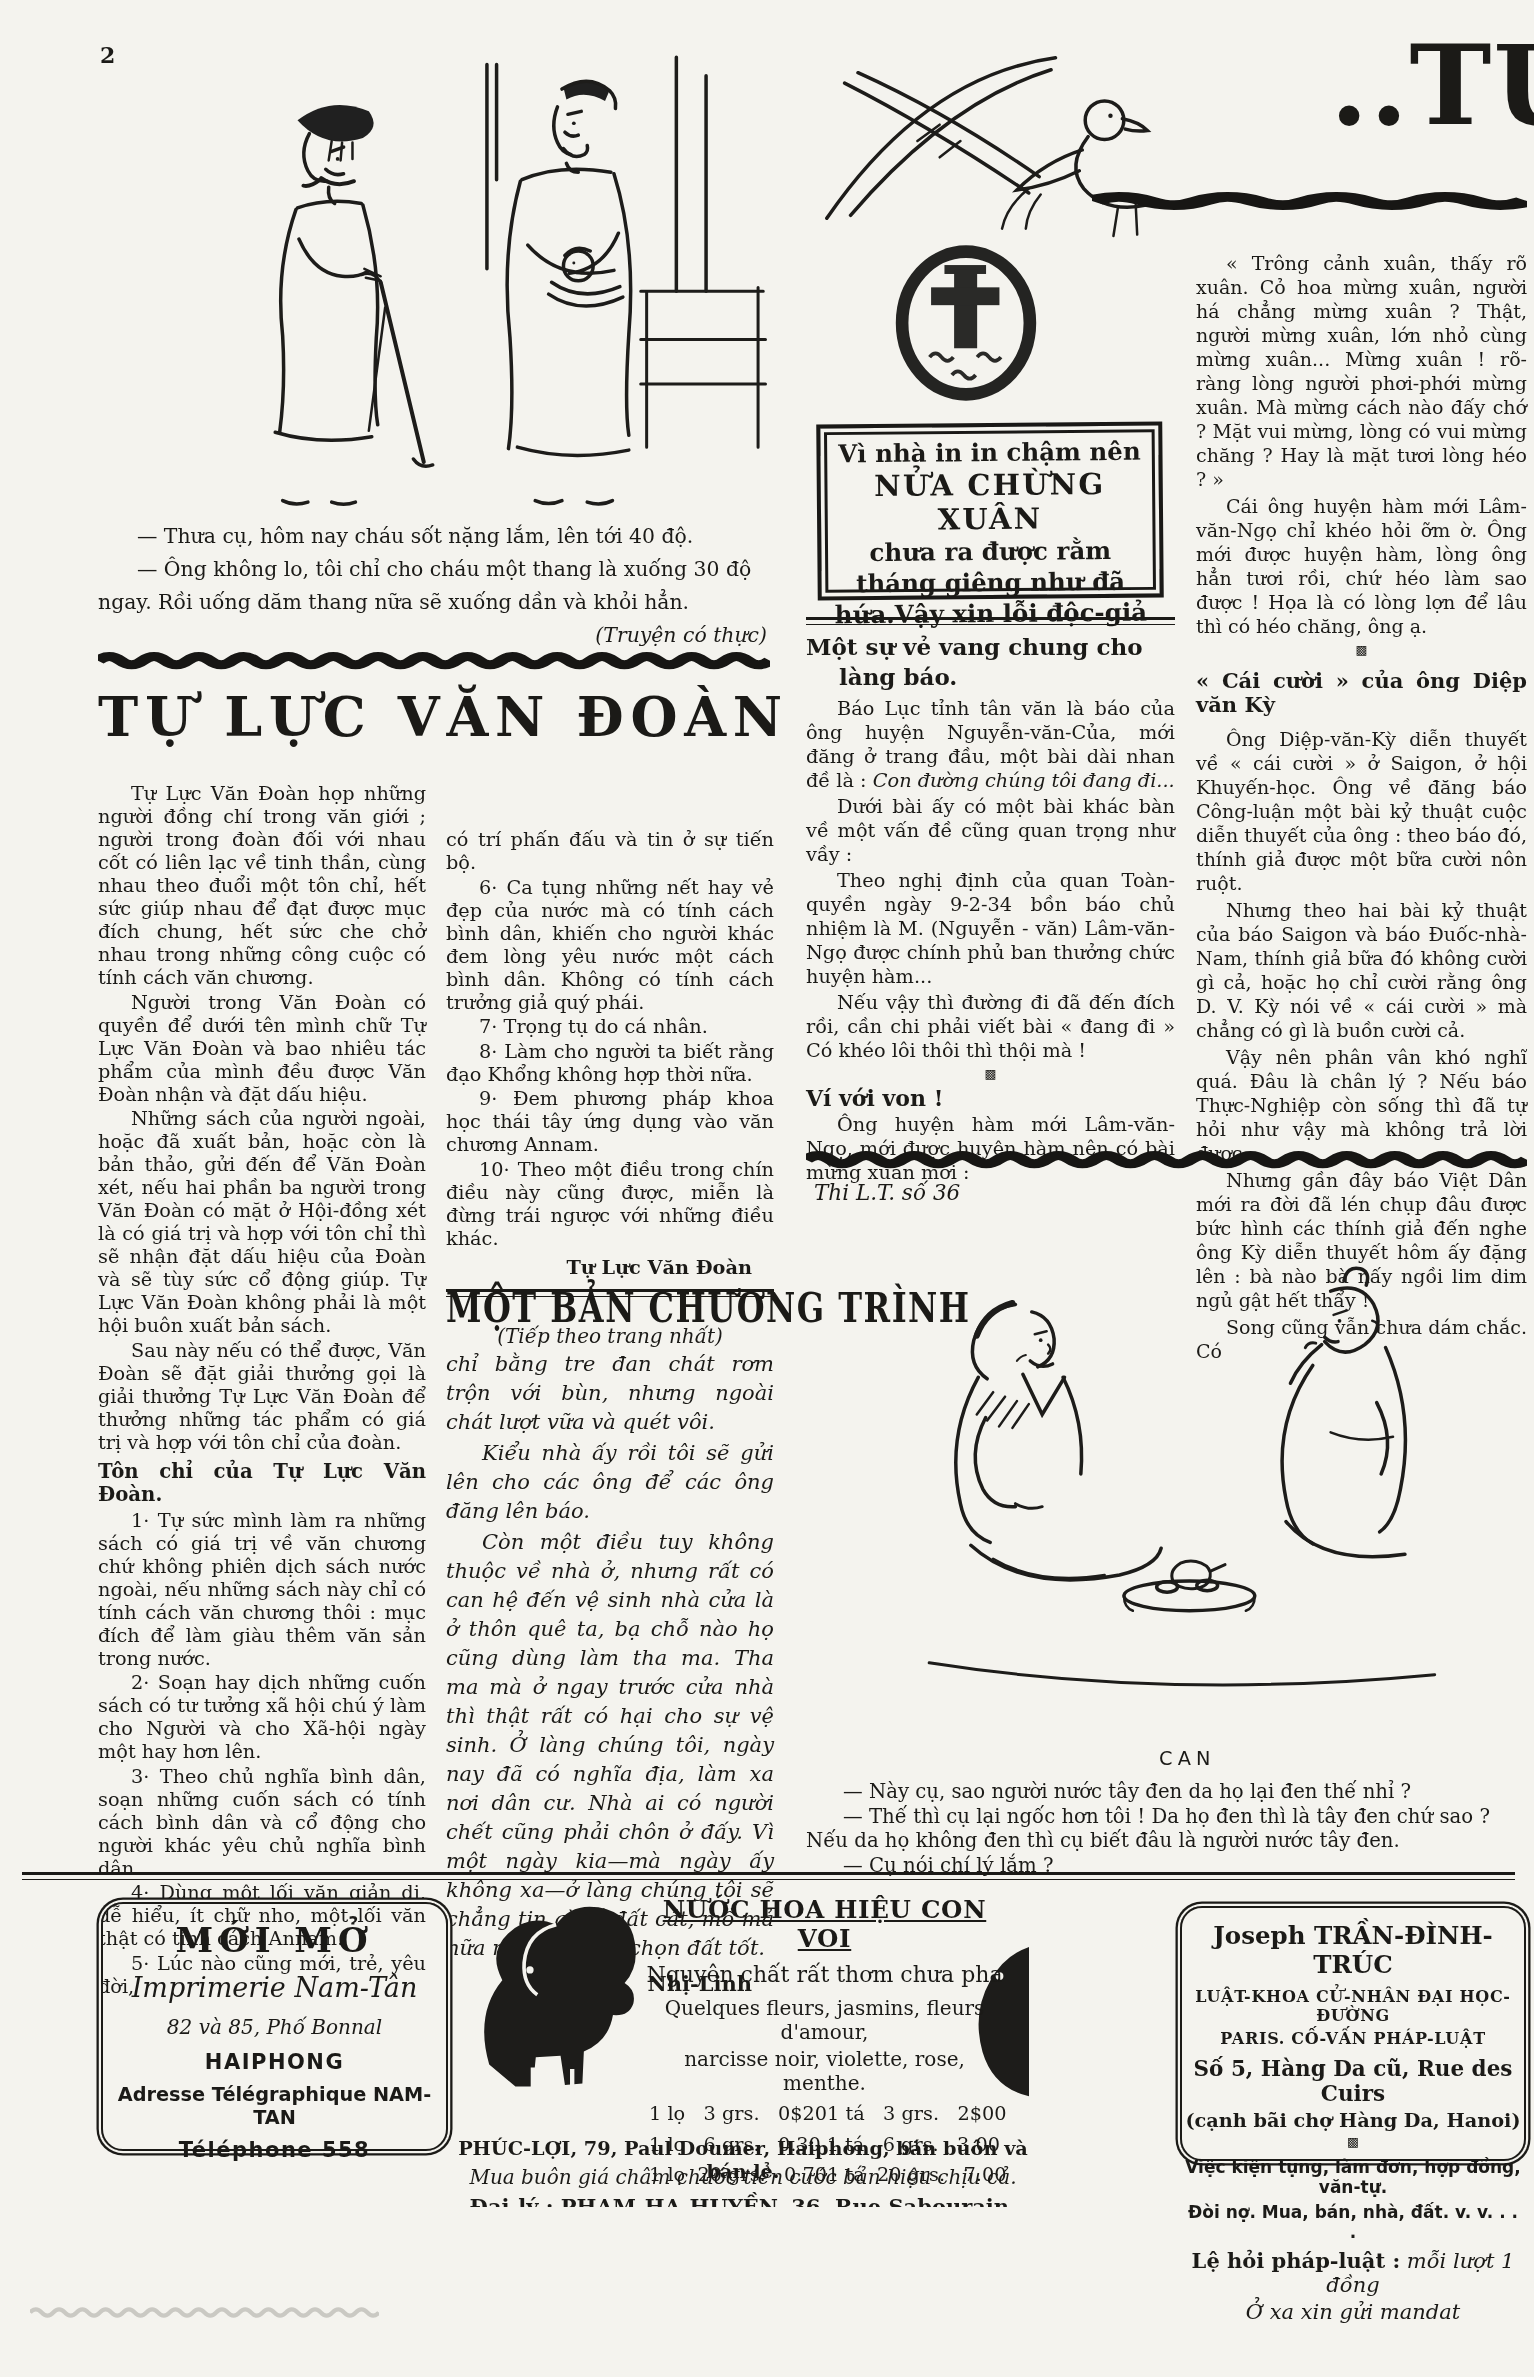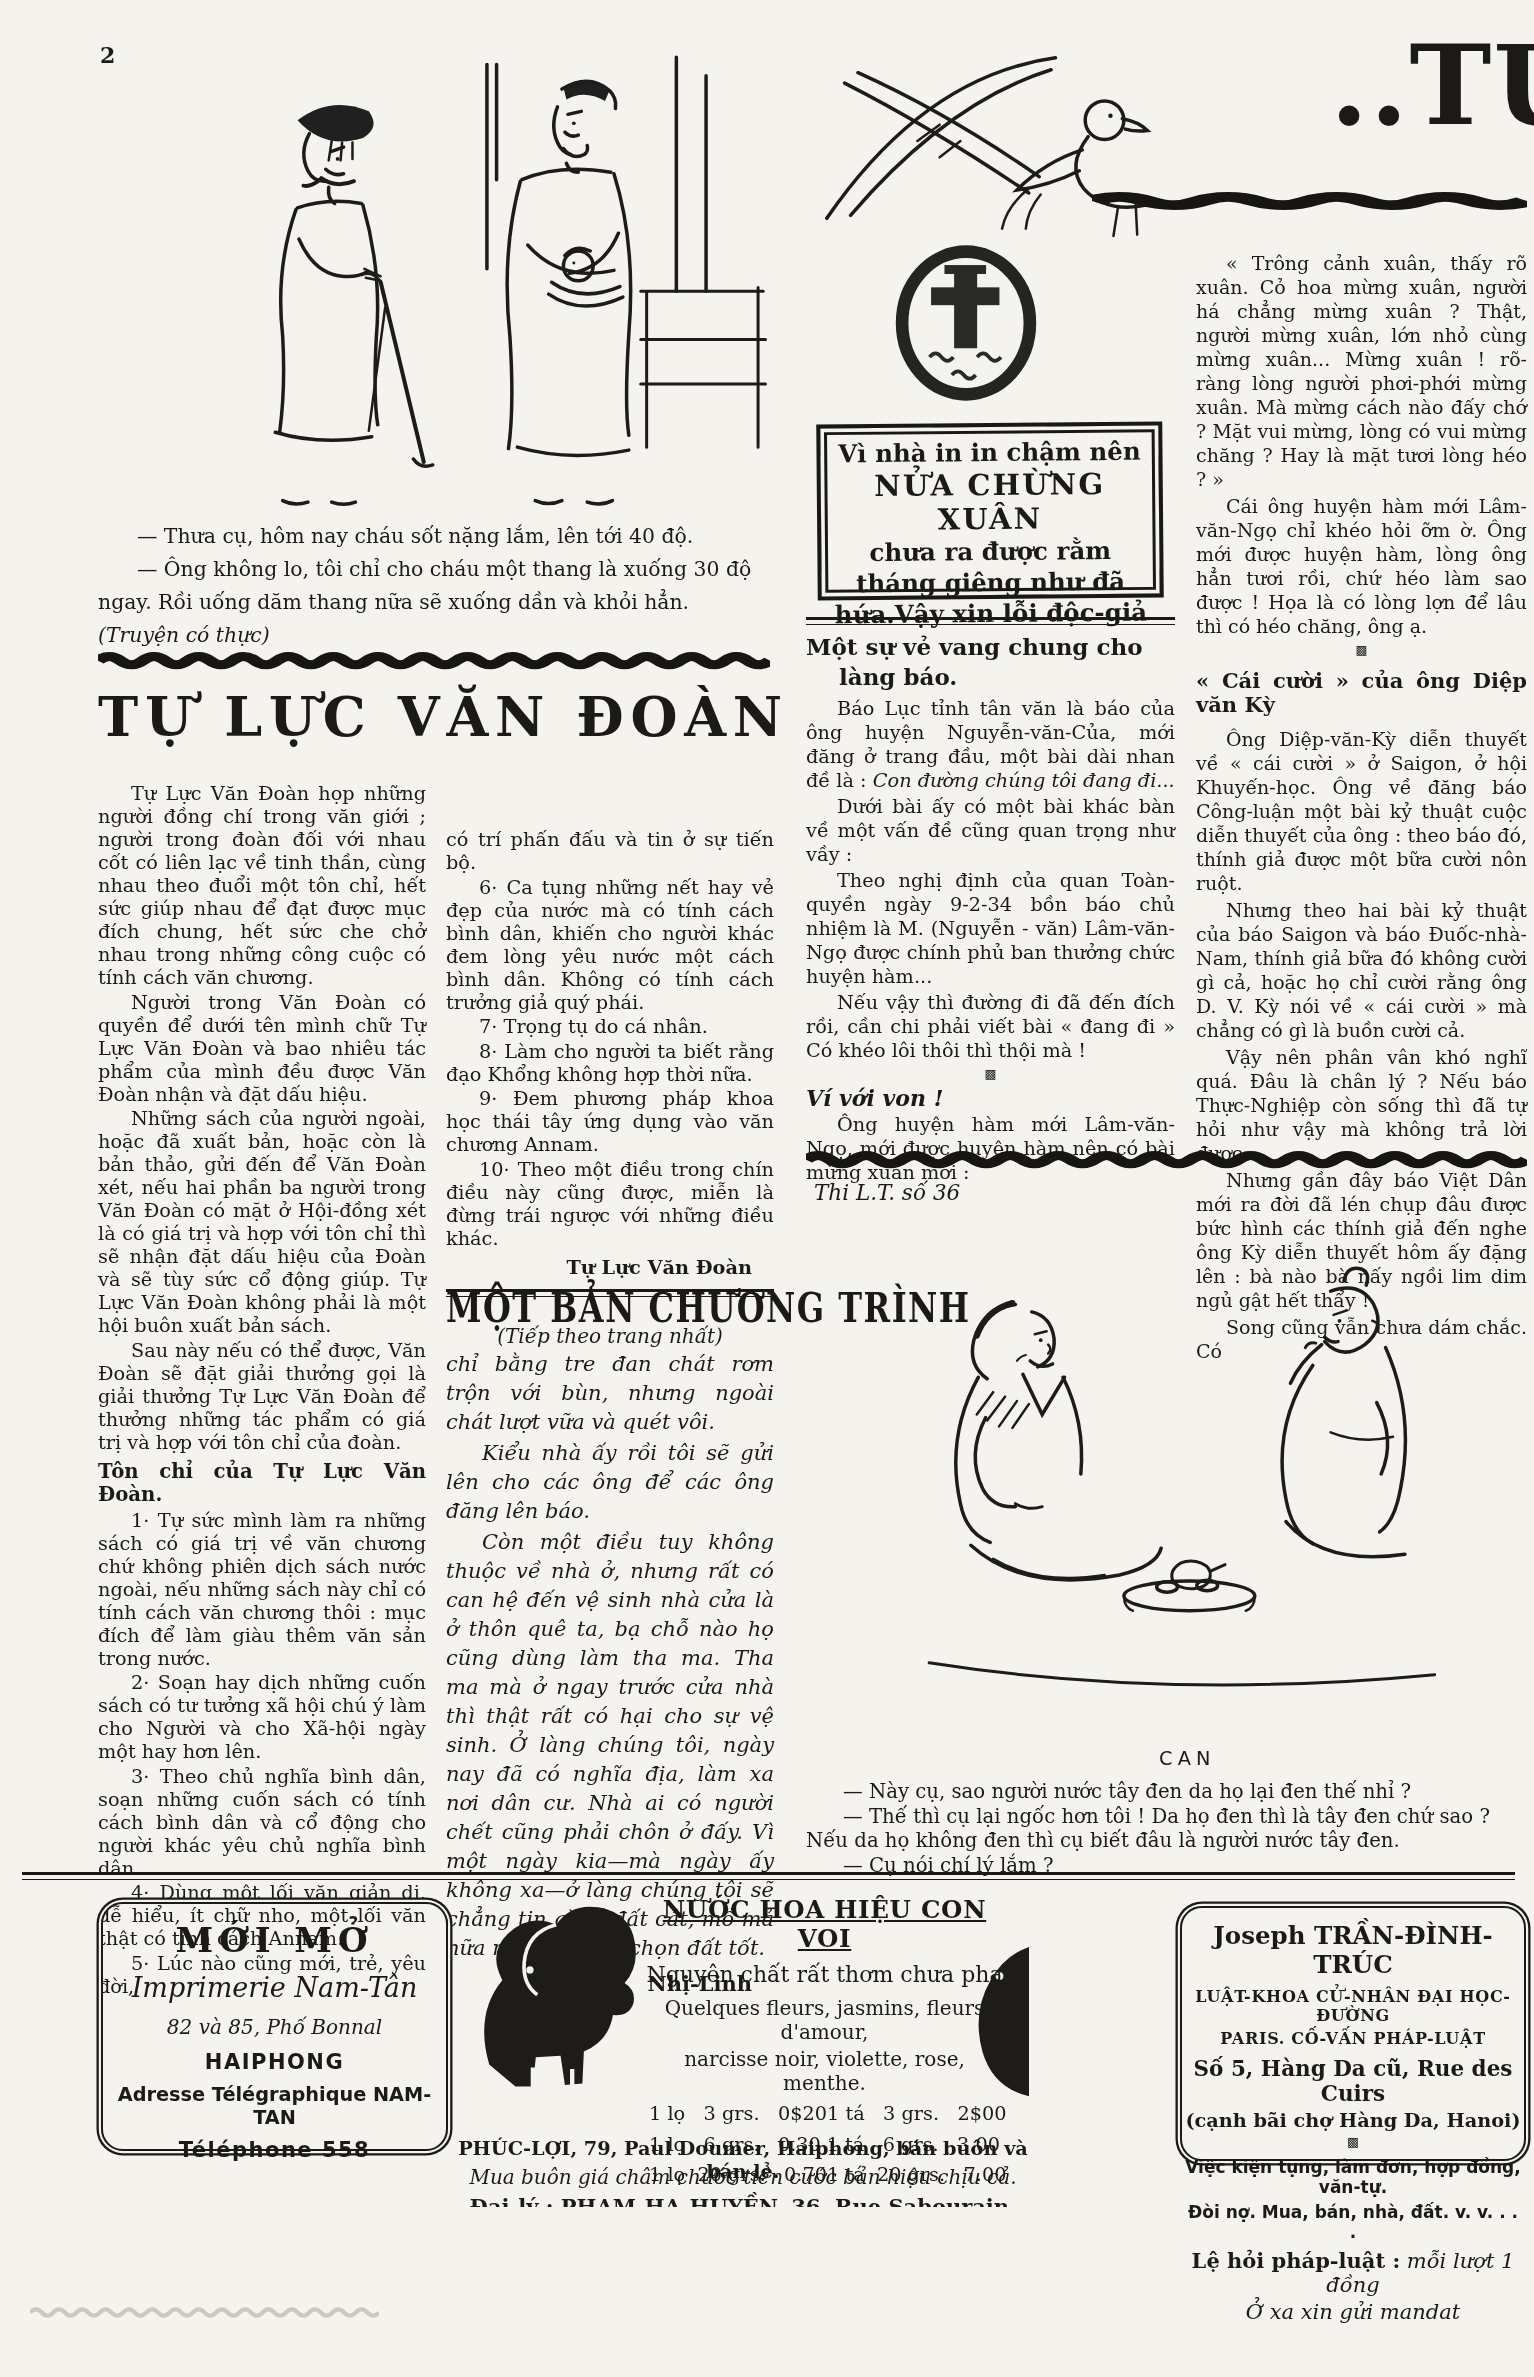--- a/index.html
+++ b/index.html
@@ -3,42 +3,42 @@
 <meta charset="utf-8">
 <style>
   html,body{margin:0;padding:0;background:#d8d6d0;}
   #page{position:relative;width:1535px;height:2377px;background:#f4f3ee;color:#1b1a17;
         font-family:"DejaVu Serif","Liberation Serif",serif;overflow:hidden;}
   .abs{position:absolute;}
   svg.sketch path, svg.sketch ellipse, svg.sketch circle{vector-effect:non-scaling-stroke;}
   .pagenum{font-size:22px;font-weight:bold;}
   .cap{font-size:20.4px;line-height:33px;}
   .cap p{margin:0;text-indent:39px;}
-  .cap .credit{text-align:left;font-style:italic;text-indent:0;padding-right:3px;}
+  .cap .credit{text-align:right;font-style:italic;text-indent:0;padding-right:3px;}
   .wave{display:block;}
   .hrule{border-top:3px solid #1b1a17;border-bottom:1.5px solid #1b1a17;height:3.7px;}
   .main-title{text-align:center;font-size:54px;font-weight:800;letter-spacing:6.7px;white-space:nowrap;}
   .col{font-size:19.3px;line-height:23px;text-align:justify;}
   .col p{margin:0 0 1.5px 0;text-indent:33px;}
   .col p.noindent{text-indent:0;margin-top:46px;}
   .col .subhead{font-weight:bold;font-size:19.7px;margin:6px 0 3px 0;text-indent:0;}
   .col .sig{text-align:right;font-weight:bold;text-indent:0;margin-top:6px;padding-right:22px;}
   .prog-title{text-align:center;margin-top:12px;text-indent:0 !important;}
   .prog-title span{display:inline-block;font-size:32px;font-weight:800;letter-spacing:1.5px;
                    transform:scaleY(1.3);transform-origin:center;white-space:nowrap;}
   .prog-sub{text-align:center;font-style:italic;font-size:20px;margin-top:7.4px;text-indent:0 !important;}
   .prog{font-style:italic;font-size:21px;line-height:29px;}
   .prog p{text-indent:36px;margin:0 0 2.2px 0;}
   .prog p.first{text-indent:0;}
   .prog .sig{font-style:normal;font-weight:bold;font-size:21px;}
   .midcol{font-size:19.3px;line-height:24px;text-align:justify;}
   .midcol p{margin:0 0 2.2px 0;text-indent:31px;}
   .midcol .head{font-weight:bold;font-size:23px;line-height:30px;text-indent:0;margin:7.4px 0 4.5px 0;}
   .midcol .head2{padding-left:33px;}
-  .midcol .subhead{font-weight:bold;font-size:22px;text-indent:0;margin:3px 0;font-style:italic;}
+  .midcol .subhead{font-weight:bold;font-size:22px;text-indent:0;margin:3px 0;}
   .orn{text-align:center;font-size:12.6px;line-height:18px;margin:1.5px 0;}
   .rightcol{font-size:19px;line-height:24px;text-align:justify;}
   .rightcol p{margin:0 0 3px 0;text-indent:30px;}
   .rightcol .head{font-weight:bold;font-size:21px;text-indent:0;margin:10px 0;}
   .masthead{font-size:110px;font-weight:800;letter-spacing:1.5px;white-space:nowrap;}
   .notice{border:4.5px solid #191816;box-shadow:inset 0 0 0 3.7px #f4f3ee,inset 0 0 0 6.7px #191816;
           text-align:center;transform:rotate(-0.5deg);padding-top:10.4px;}
   .notice .l1{font-size:24.5px;font-weight:bold;line-height:31px;}
   .notice .l2{font-size:29px;font-weight:800;letter-spacing:2.2px;line-height:34px;}
   .cartoon-sig{font-family:"DejaVu Sans","Liberation Sans",sans-serif;font-size:19.3px;letter-spacing:5.2px;}

